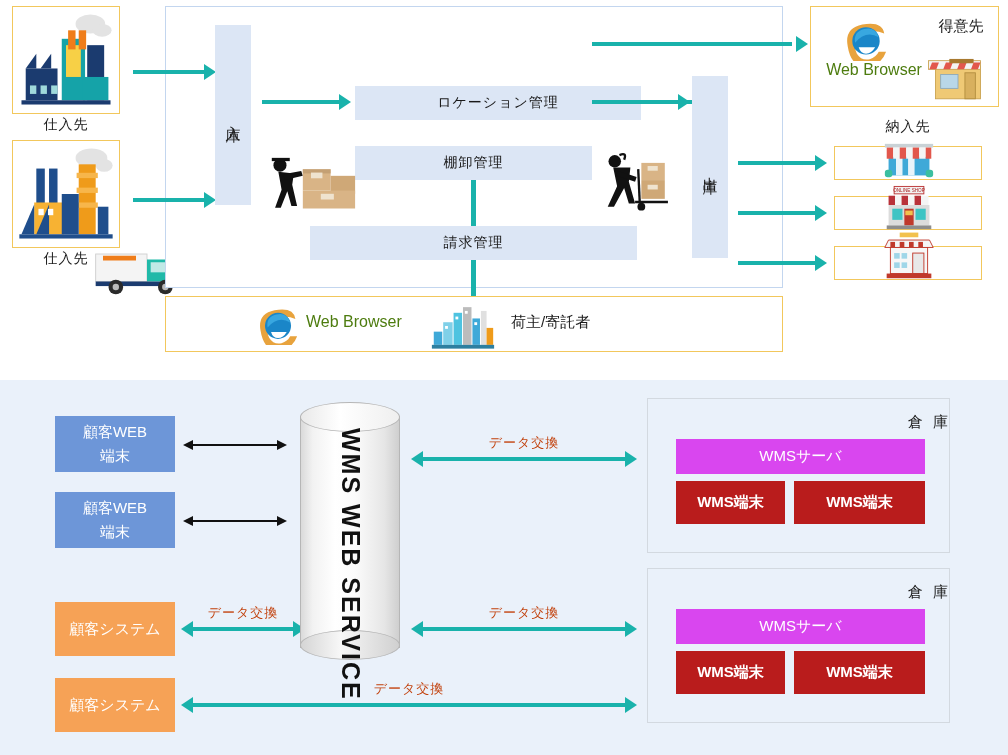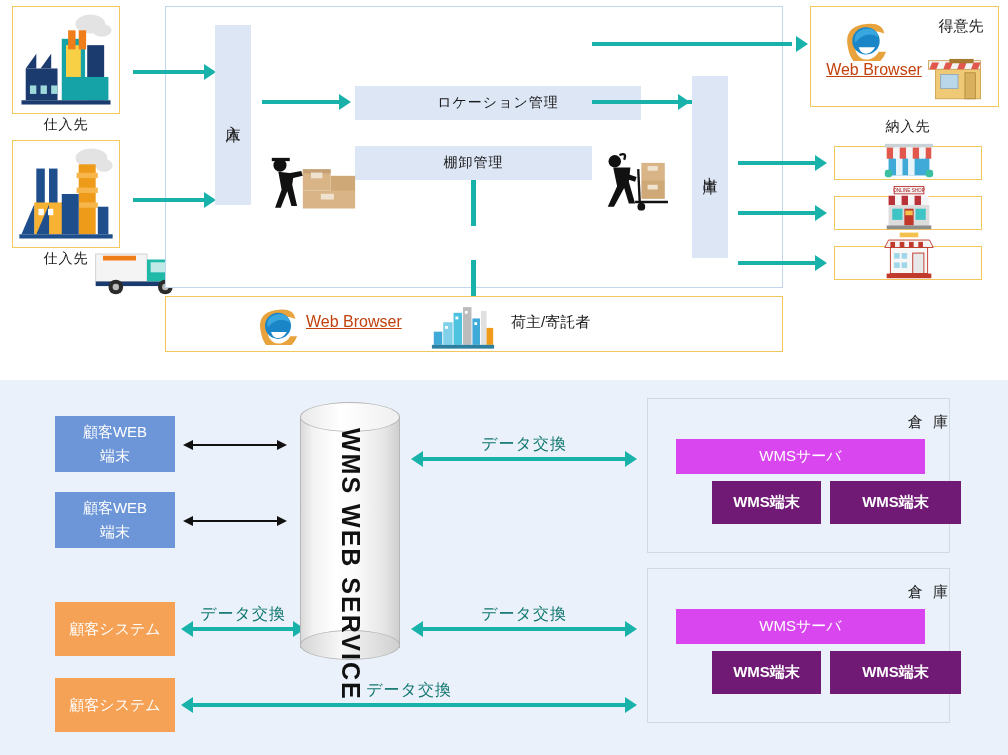--- a/index.html
+++ b/index.html
@@ -54,21 +54,21 @@
 
   .customer-box{
     border:1px solid #f2c75c;background:#fff;
   }
   .delivery-title{font-size:14px;text-align:center;letter-spacing:1px;}
   .delivery-row{border:1px solid #f2c75c;background:#fff;}
 
   .owner-band{
     border:1px solid #f2c75c;background:#fff;
   }
-  .wb-text{font-size:16px;color:#c2410c;text-decoration:underline;}
+  .wb-text{font-size:16px;color:#4d7c0f;}
 
   
   #bottom-panel{
     left:0;top:380px;width:1008px;height:375px;background:#eaf1fa;
   }
   .client-web{
     background:#6d96d8;color:#fff;display:flex;flex-direction:column;
     align-items:center;justify-content:center;font-size:15px;line-height:1.6;
   }
   .client-sys{
@@ -91,22 +91,22 @@
     border:1px solid #d3d9e0;background:#eaf1fa;
   }
   .wh-title{
     text-align:right;font-size:15px;letter-spacing:3px;color:#1a1a1a;
   }
   .wms-server{
     background:#d946ef;color:#fff;display:flex;align-items:center;
     justify-content:center;font-size:15px;
   }
   .wms-term{
-    background:#701a75;color:#fff;display:flex;align-items:center;
-    justify-content:center;font-size:15px;font-weight:bold;margin-left:36px;
+    background:#b91c1c;color:#fff;display:flex;align-items:center;
+    justify-content:center;font-size:15px;font-weight:bold;
   }
   .cylinder{
     background:linear-gradient(to right,#dadada 0%,#f2f2f2 12%,#ffffff 35%,#fbfbfb 55%,#e6e6e6 85%,#cfcfcf 100%);
     border-left:1px solid #b6b6b6;border-right:1px solid #b6b6b6;
   }
   .cyl-top{
     background:linear-gradient(to right,#e9e9e9,#ffffff 40%,#efefef);
     border:1px solid #b6b6b6;border-radius:50%;
   }
   .cyl-bot{
@@ -124,21 +124,21 @@
     content:"";position:absolute;left:-11px;top:-6px;
     border-right:12px solid #19b2ab;
     border-top:8px solid transparent;border-bottom:8px solid transparent;
   }
   .darrow::after{
     content:"";position:absolute;right:-11px;top:-6px;
     border-left:12px solid #19b2ab;
     border-top:8px solid transparent;border-bottom:8px solid transparent;
   }
   .darrow-label{
-    font-size:16px;text-align:center;color:#0f766e;letter-spacing:1px;
+    font-size:13px;text-align:center;color:#c2410c;letter-spacing:1px;
   }
   .bk-arrow{height:1.5px;background:#111;}
   .bk-arrow::before{
     content:"";position:absolute;left:-9px;top:-4px;
     border-right:10px solid #111;
     border-top:5px solid transparent;border-bottom:5px solid transparent;
   }
   .bk-arrow::after{
     content:"";position:absolute;right:-9px;top:-4px;
     border-left:10px solid #111;
@@ -214,20 +214,21 @@
   <div class="abs arrow-h" style="left:133px;top:198px;width:72px;"></div>
 
   <div class="abs io-box" style="left:215px;top:25px;width:36px;height:180px;">
     <span>入庫</span>
   </div>
 
   <div class="abs arrow-h" style="left:262px;top:100px;width:78px;"></div>
 
   <div class="abs func-box" style="left:355px;top:86px;width:286px;height:34px;">ロケーション管理</div>
   <div class="abs func-box" style="left:355px;top:146px;width:237px;height:34px;">棚卸管理</div>
+  <div class="abs func-box" style="left:310px;top:226px;width:327px;height:34px;">請求管理</div>
 
   <div class="abs" style="left:471px;top:180px;width:5px;height:46px;background:#19b2ab;"></div>
 
   <div class="abs arrow-v" style="left:471px;top:260px;height:38px;"></div>
 
   <div class="abs" style="left:262px;top:150px;width:98px;height:68px;">
     <svg viewBox="0 0 120 80" width="98" height="68">
       <circle cx="22" cy="17" r="8" fill="#111"></circle>
         <rect x="12" y="8" width="22" height="4" fill="#111"></rect>
       <path d="M20 25 l4 22 -8 22 h7 l8 -20 5 18 h7 l-6 -26 2 -14 z" fill="#111"></path>

